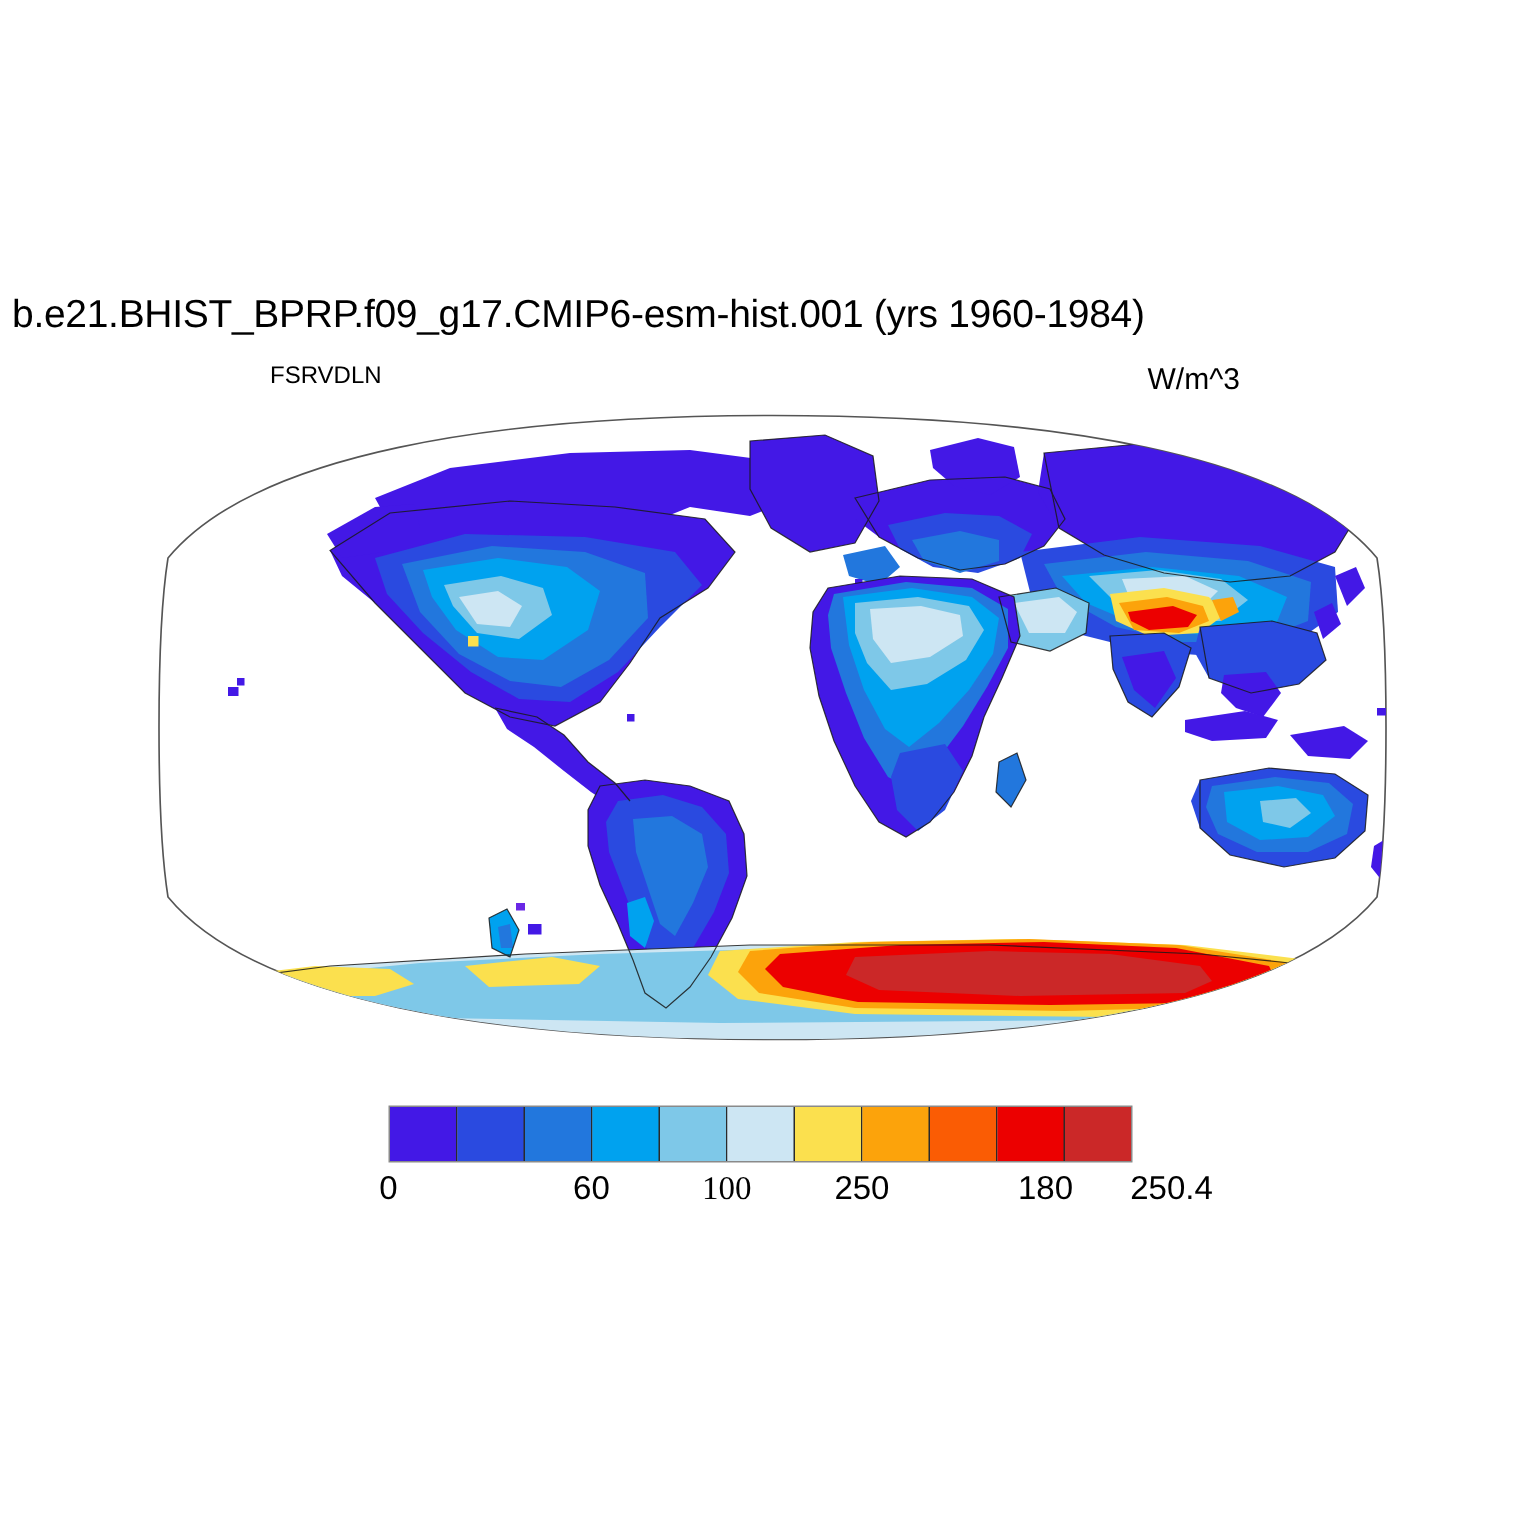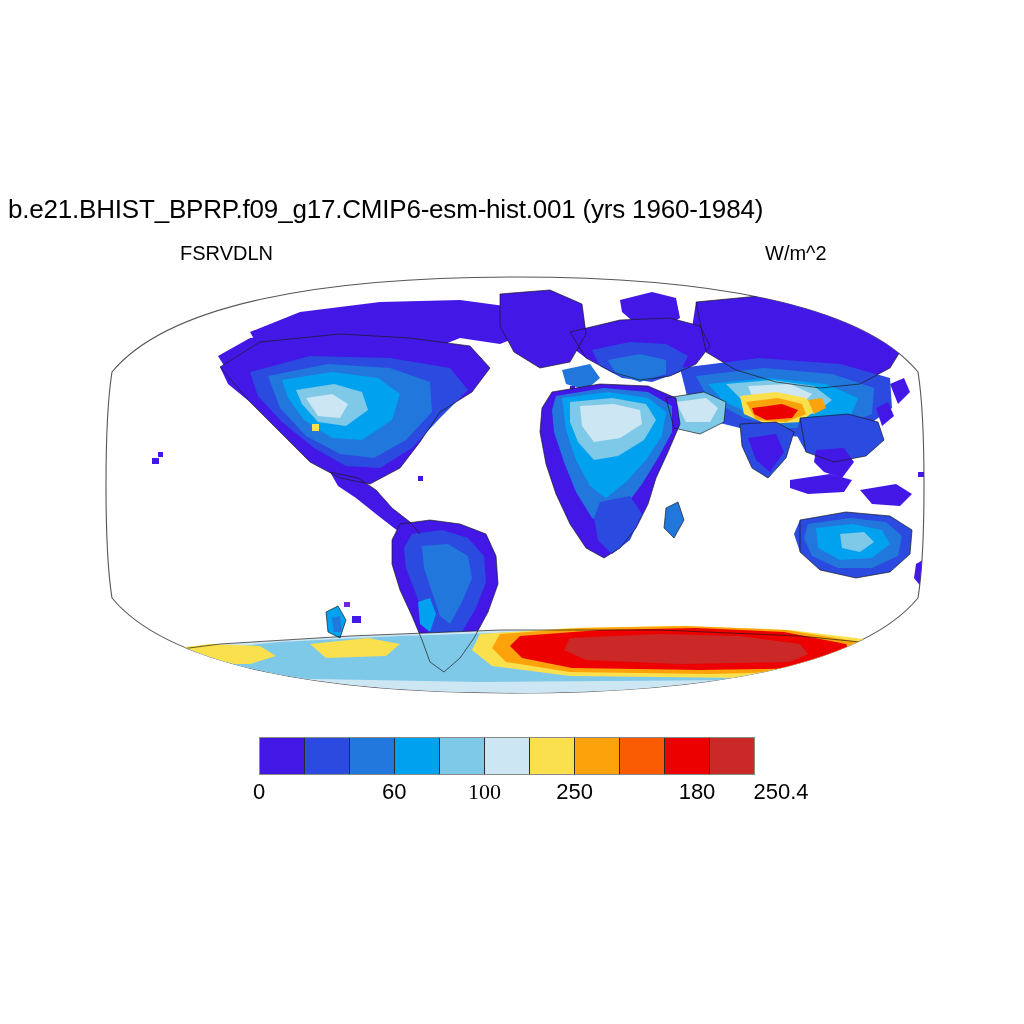--- a/index.html
+++ b/index.html
@@ -8,21 +8,21 @@
 
   #plot{position:absolute;left:0;top:0;width:1024px;height:1024px;padding-left:35px;}
 
   
   .main-title{
     position:absolute;left:8px;top:194px;width:1008px;
     font-size:26px;line-height:30px;letter-spacing:-0.2px;
     white-space:nowrap;color:#000;
   }
   .sub-row{position:absolute;left:0;top:242px;width:1024px;height:26px;}
-  .sub-left {position:absolute;left:180px;top:0;font-size:20px;white-space:nowrap;}
+  .sub-left {position:absolute;left:180px;top:0;font-size:16px;white-space:nowrap;}
   .sub-center{position:absolute;left:0;top:0;width:1024px;text-align:center;font-size:20px;}
   .sub-right{position:absolute;left:765px;top:0;font-size:20px;white-space:nowrap;}
 
   
   #mapwrap{position:absolute;left:100px;top:272px;width:830px;height:426px;}
   #mapsvg{display:block;width:830px;height:426px;}
 
   
   #cbar{position:absolute;left:259px;top:737px;width:496px;height:38px;
         display:flex;border:1px solid #8a8a8a;box-sizing:border-box;background:#fff;}
@@ -34,21 +34,21 @@
 </style>
 </head>
 <body>
 
 <div id="plot">
 
   <div class="main-title">b.e21.BHIST_BPRP.f09_g17.CMIP6-esm-hist.001 (yrs 1960-1984)</div>
 
   <div class="sub-row">
     <div class="sub-left">FSRVDLN</div>
-    <div class="sub-right">W/m^2</div>
+    <div class="sub-right">W/m^3</div>
   </div>
 
   <div id="mapwrap">
     <svg id="mapsvg" viewBox="0 0 830 426">
       <defs>
         <clipPath id="globeclip">
           <path d="M415,5 C600,5 760,30 818,100 C826,150 826,276 818,326
                    C760,396 600,421 415,421 C230,421 70,396 12,326
                    C4,276 4,150 12,100 C70,30 230,5 415,5 Z"></path>
         </clipPath>

